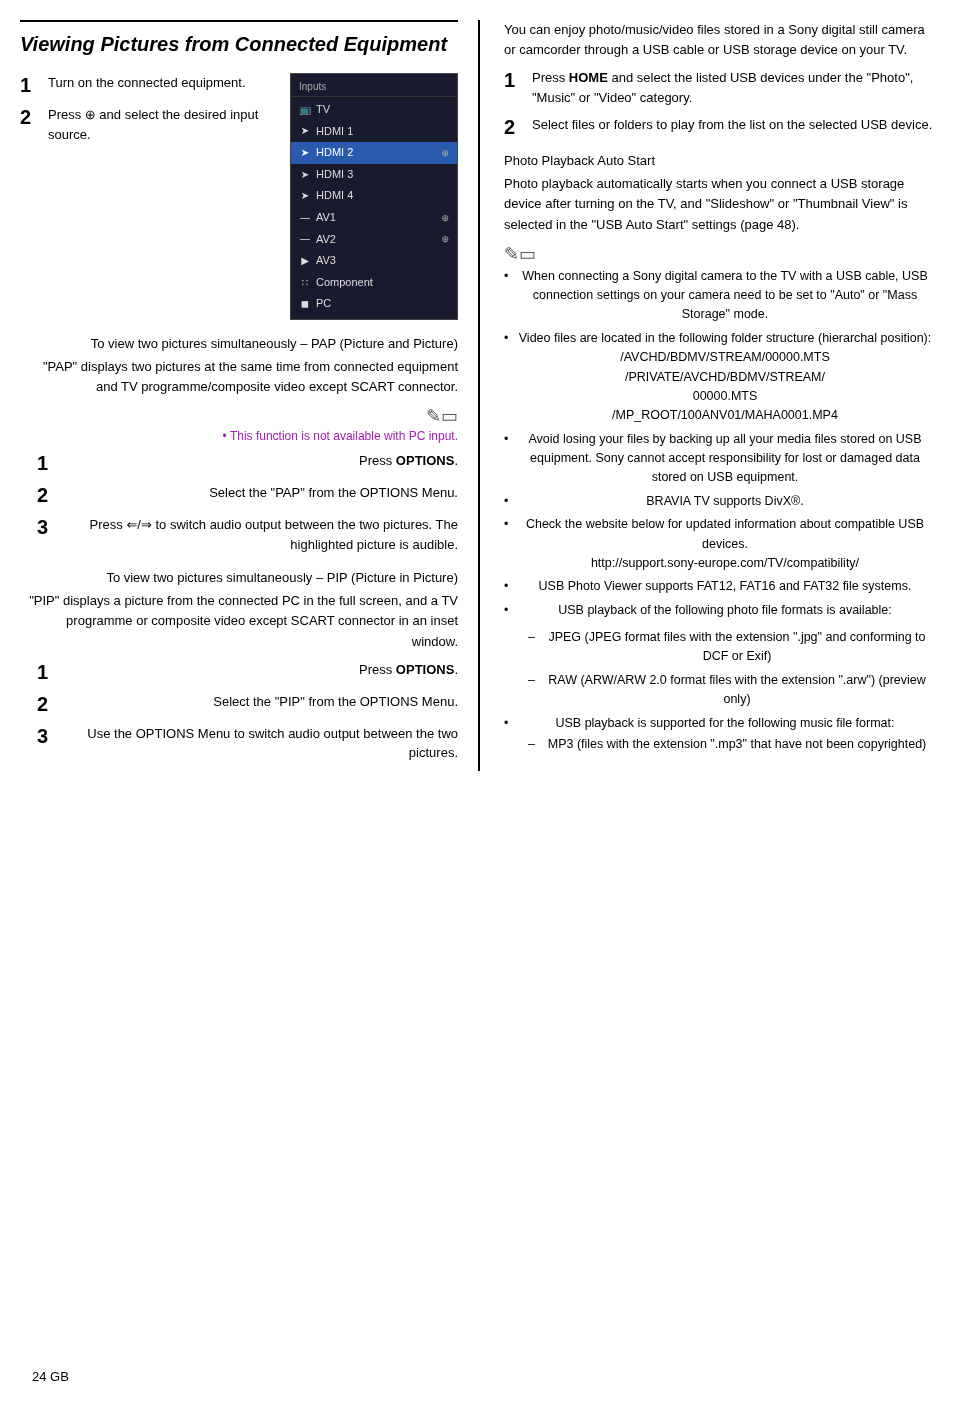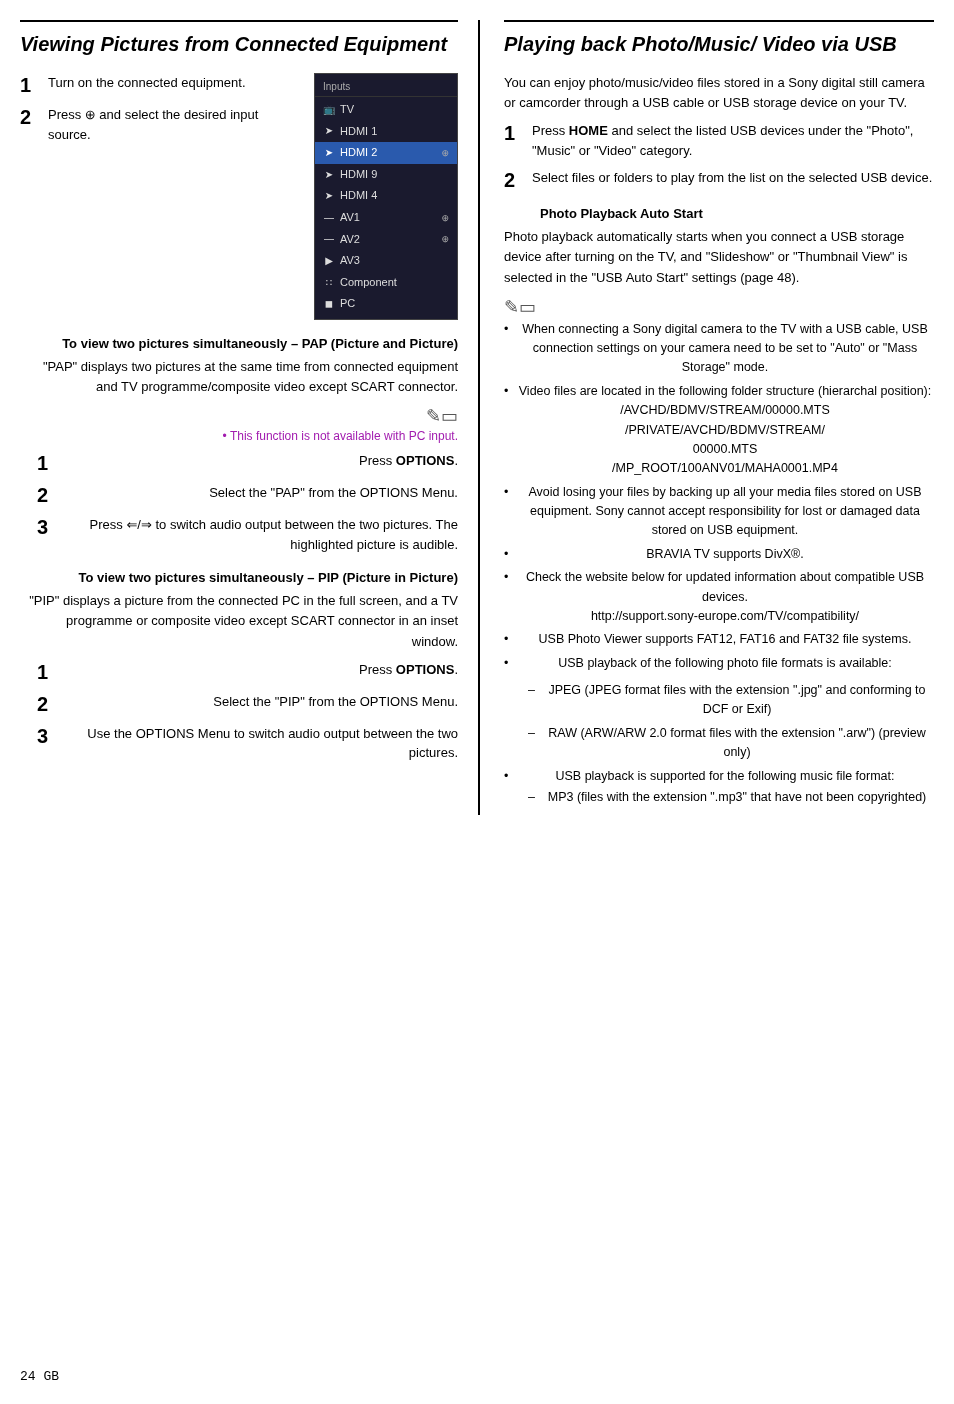--- a/index.html
+++ b/index.html
@@ -30,24 +30,23 @@
       font-size: 20px;
       font-weight: bold;
       font-style: italic;
       line-height: 1.25;
       margin-bottom: 16px;
       border-top: 2px solid #000;
       padding-top: 10px;
     }
     .sub-heading {
       font-size: 13px;
-      font-weight: bold;
+      font-weight: normal;
       margin-bottom: 6px;
       margin-top: 14px;
-      margin-left: 36px;
     }
     .step-item {
       display: flex;
       align-items: flex-start;
       margin-bottom: 8px;
     }
     .step-num {
       font-size: 20px;
       font-weight: bold;
       min-width: 28px;
@@ -67,21 +66,21 @@
       gap: 10px;
       margin-bottom: 8px;
     }
     .step-text-block {
       flex: 1;
     }
     
     .inputs-menu {
       background: #1a1a2e;
       color: #fff;
-      width: 144px;
+      width: 168px;
       font-size: 11px;
       border: 1px solid #444;
       padding: 4px 0;
       flex-shrink: 0;
     }
     .inputs-menu-title {
       color: #aaa;
       padding: 3px 8px 4px 8px;
       font-size: 10px;
       border-bottom: 1px solid #333;
@@ -187,21 +186,21 @@
           <span class="item-icon">➤</span>
           <span class="item-label">HDMI 1</span>
         </div>
         <div class="menu-item selected">
           <span class="item-icon">➤</span>
           <span class="item-label">HDMI 2</span>
           <span class="item-right">⊕</span>
         </div>
         <div class="menu-item">
           <span class="item-icon">➤</span>
-          <span class="item-label">HDMI 9</span>
+          <span class="item-label">HDMI 3</span>
         </div>
         <div class="menu-item">
           <span class="item-icon">➤</span>
           <span class="item-label">HDMI 4</span>
         </div>
         <div class="menu-item">
           <span class="item-icon">—</span>
           <span class="item-label">AV1</span>
           <span class="item-right">⊕</span>
         </div>
@@ -256,21 +255,20 @@
         <span class="step-content">Select the "PIP" from the OPTIONS Menu.</span>
       </div>
       <div class="step-item">
         <span class="step-num">3</span>
         <span class="step-content">Use the OPTIONS Menu to switch audio output between the two pictures.</span>
       </div>
     </div>
   </div>
 
   <div class="right-col">
-    <div class="section-title">Playing back Photo/Music/ Video via USB</div>
     <div class="body-text">You can enjoy photo/music/video files stored in a Sony digital still camera or camcorder through a USB cable or USB storage device on your TV.</div>
 
     <div class="step-item">
       <span class="step-num">1</span>
       <span class="step-content">Press <b>HOME</b> and select the listed USB devices under the "Photo", "Music" or "Video" category.</span>
     </div>
     <div class="step-item">
       <span class="step-num">2</span>
       <span class="step-content">Select files or folders to play from the list on the selected USB device.</span>
     </div>
@@ -301,15 +299,15 @@
       </li>
       <li>USB playback is supported for the following music file format:
         <ul class="bullet-list" style="margin-top:2px; margin-bottom:0;">
           <li class="indent">MP3 (files with the extension ".mp3" that have not been copyrighted)</li>
         </ul>
       </li>
     </ul>
   </div>
 </div>
 
-<div style="position:fixed; bottom:20px; left:20px;font-family:Liberation Mono, monospace;">
+<div style="position:fixed; bottom:20px; left:32px;">
   <span>24 GB</span>
 </div>
 
 </body></html>

